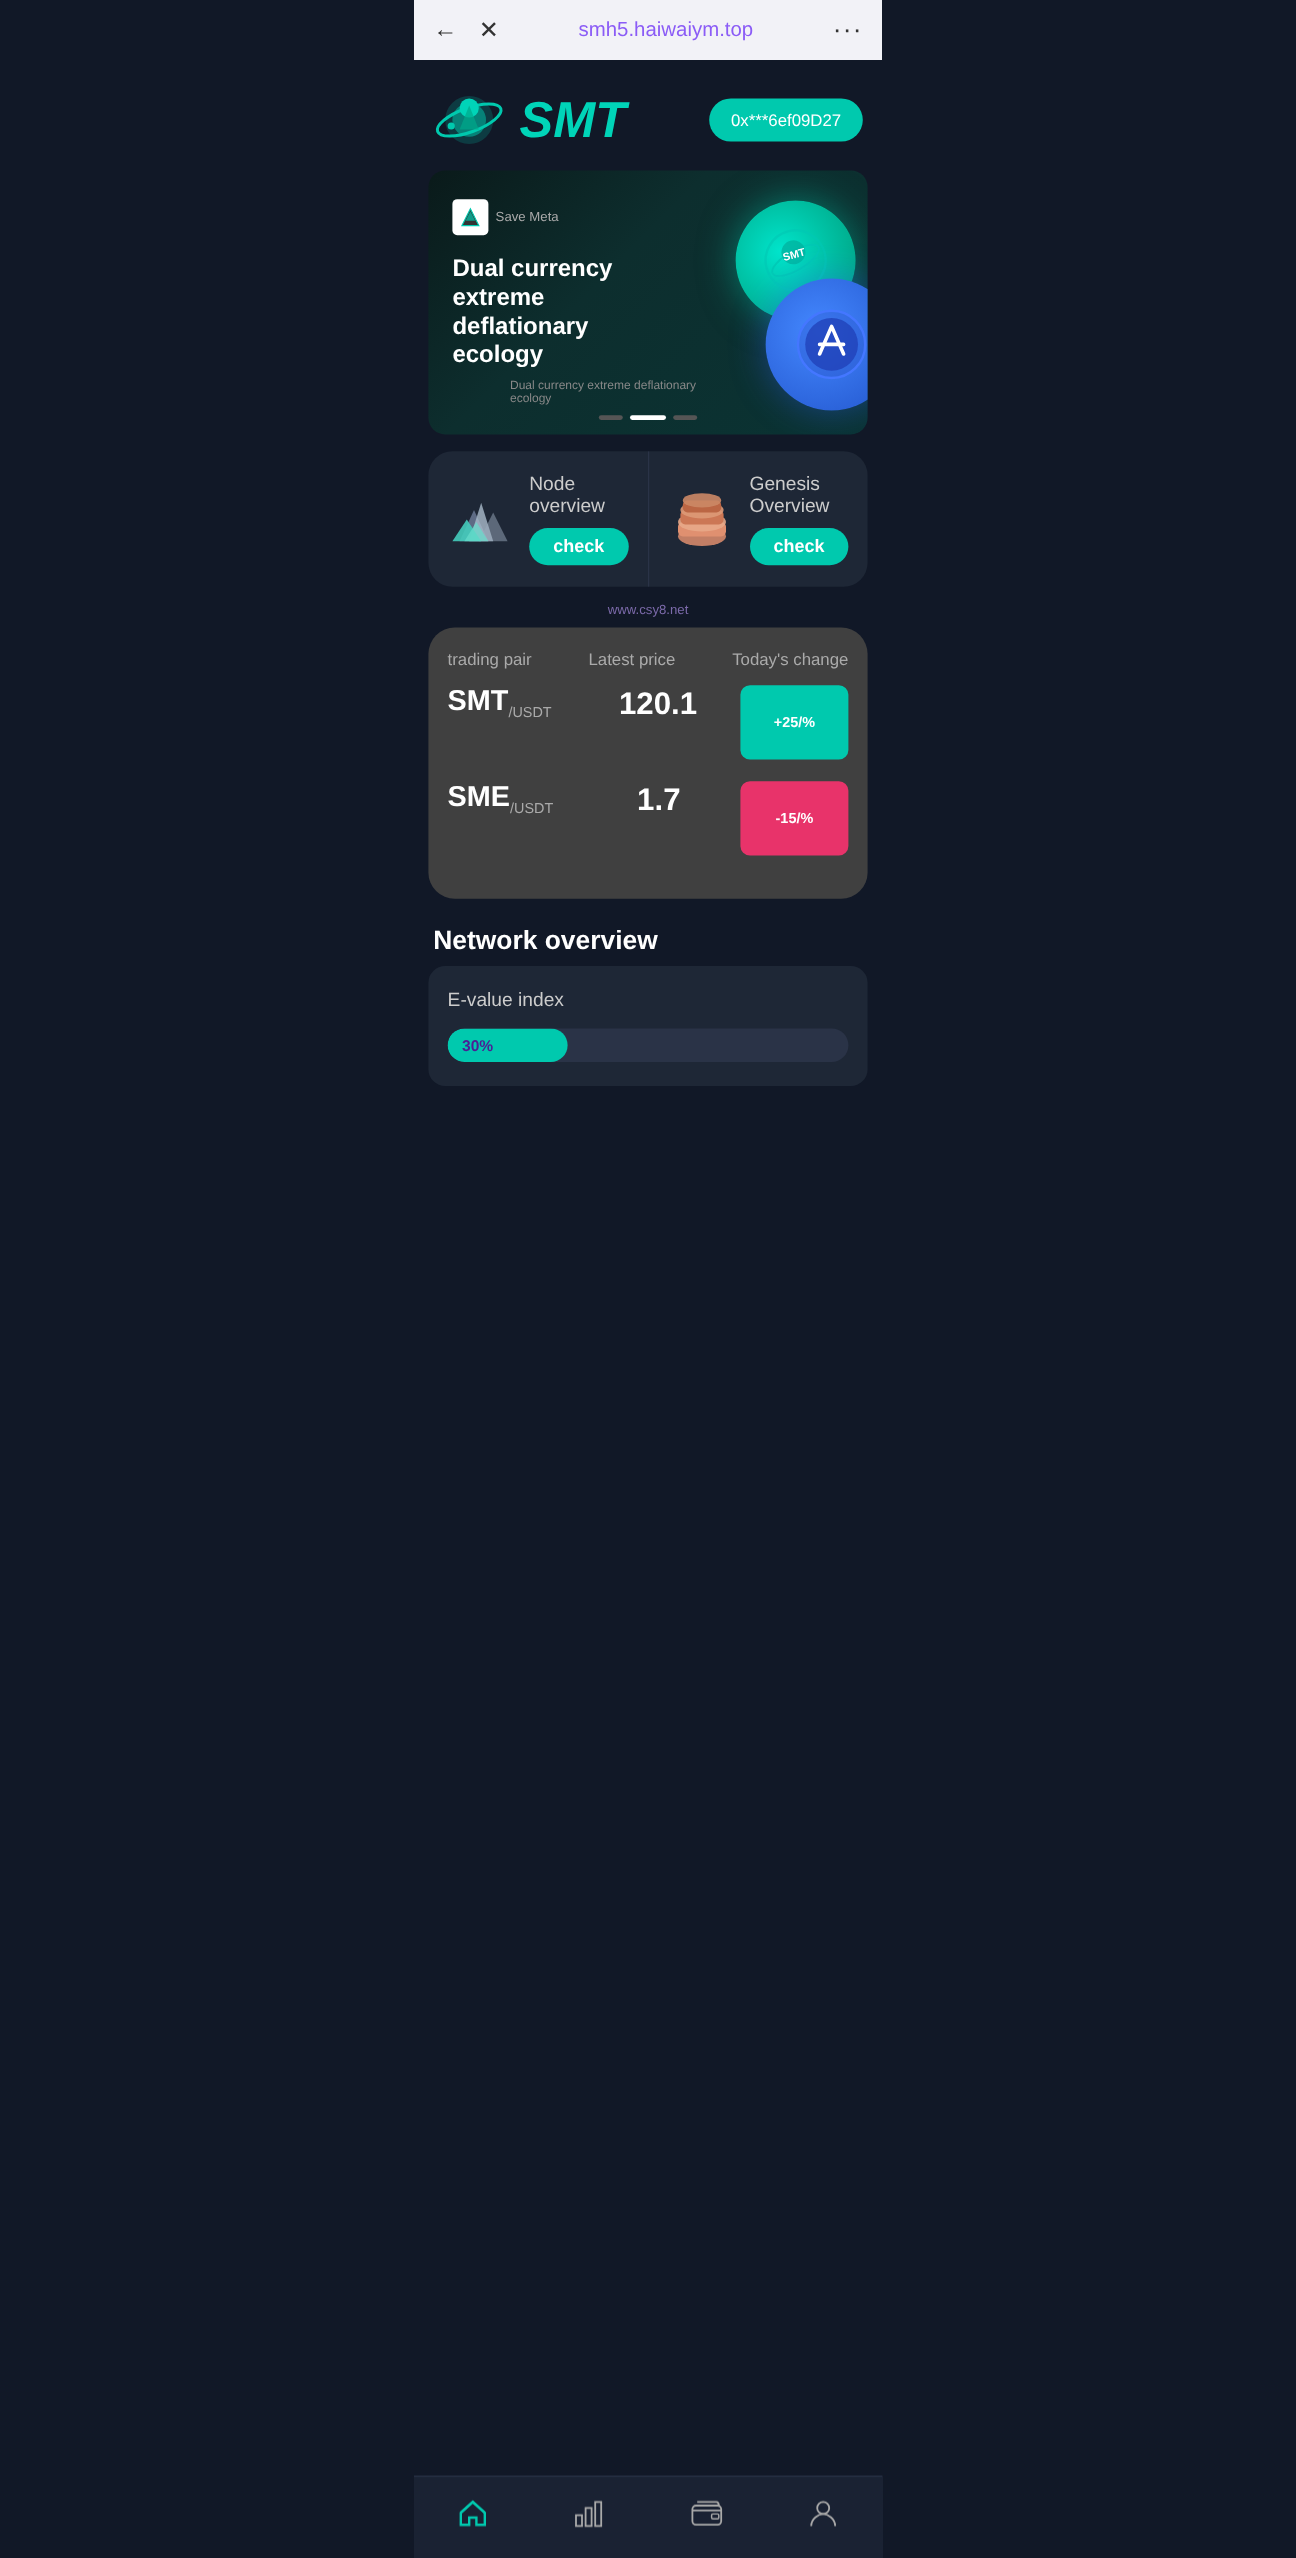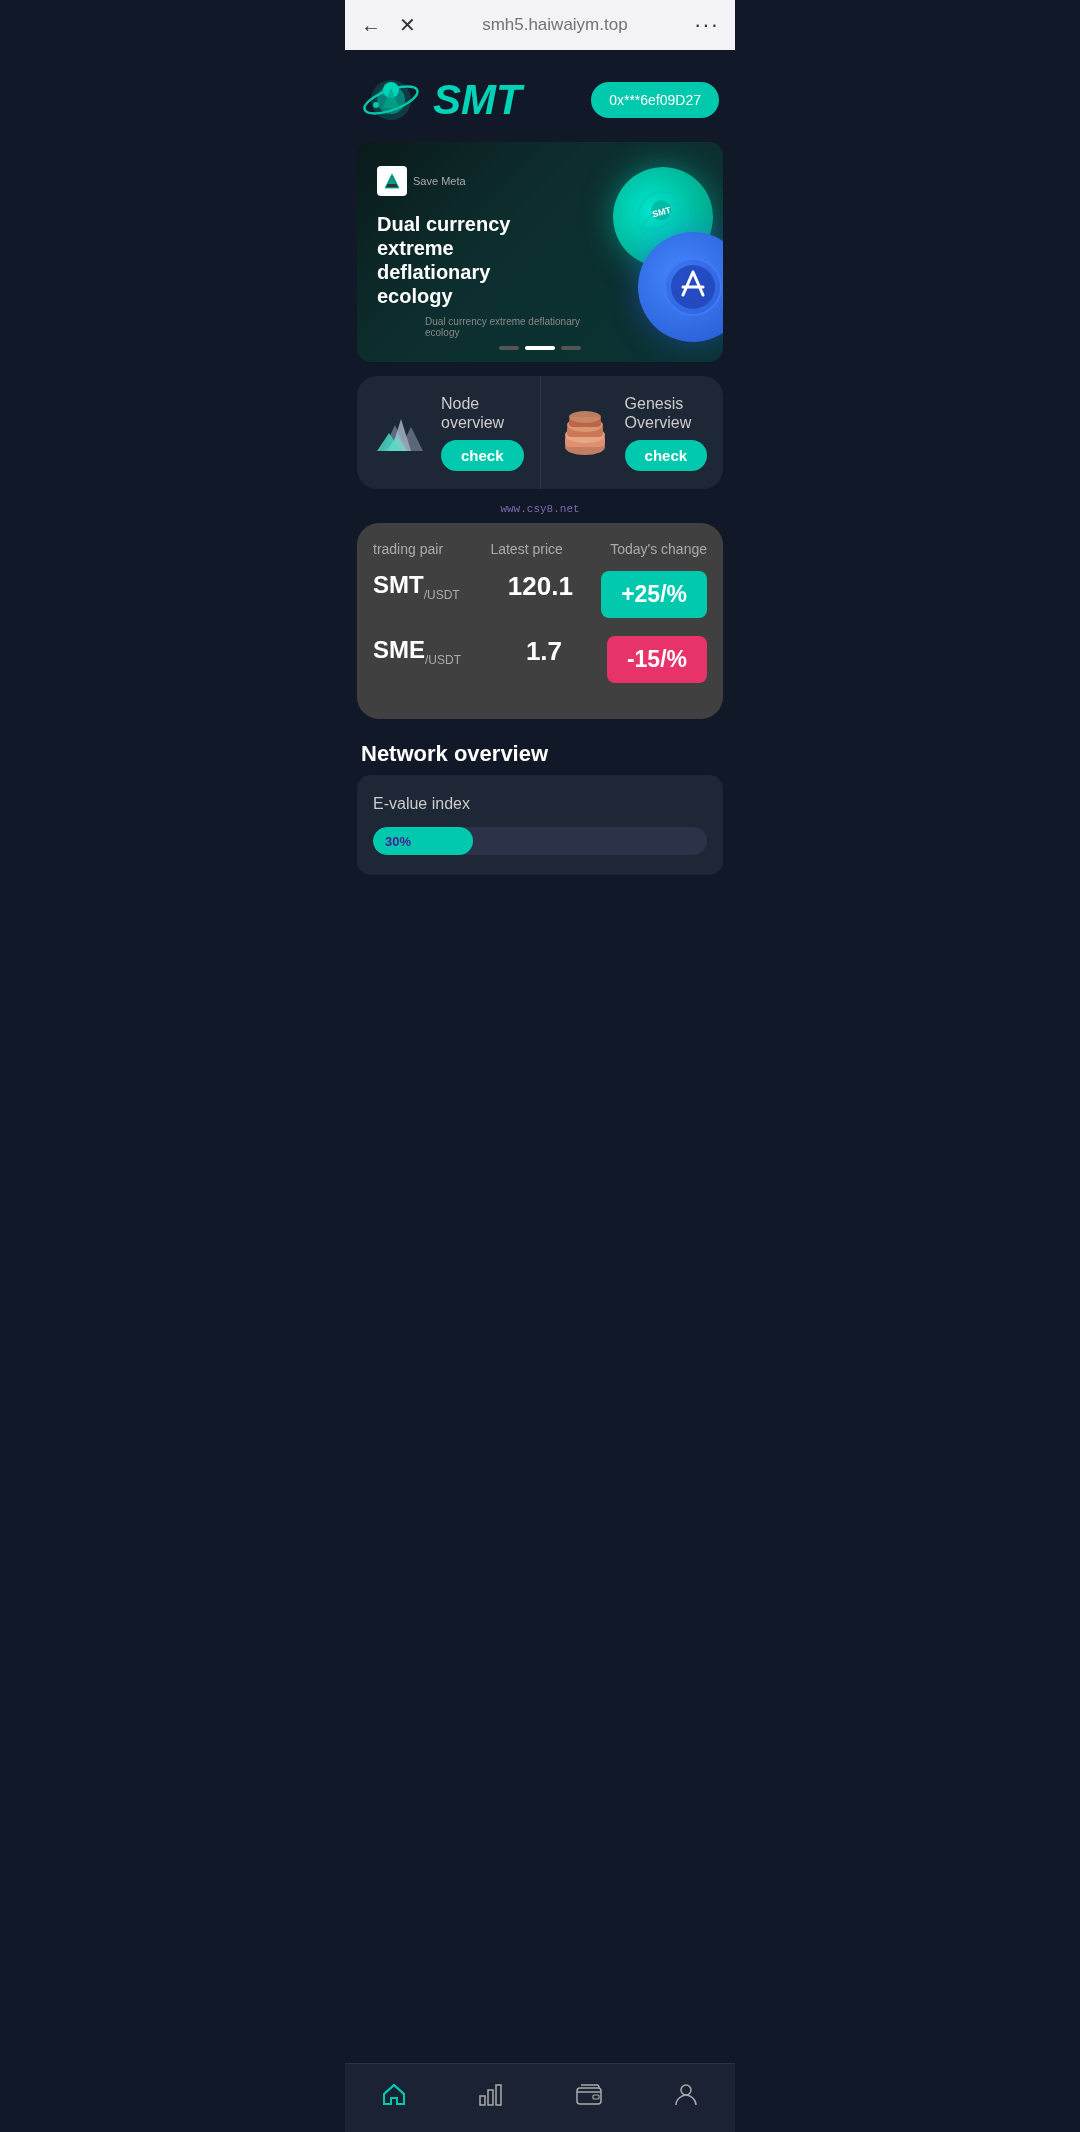--- a/index.html
+++ b/index.html
@@ -32,21 +32,21 @@
     .browser-nav span {
       font-size: 20px;
       color: #333;
       cursor: pointer;
     }
     .browser-url {
       flex: 1;
       text-align: center;
       font-size: 17px;
       font-weight: 500;
-      color: #737373;
+      color: #8b5cf6;
     }
     .browser-more {
       font-size: 22px;
       color: #333;
       letter-spacing: 1px;
     }
 
     
     .main-content {
       background: #111827;
@@ -247,21 +247,20 @@
       cursor: pointer;
       display: inline-block;
     }
 
     
     .watermark {
       text-align: center;
       font-size: 11px;
       color: #7c6aaa;
       margin: 4px 0;
-      font-family: Liberation Mono, monospace;
     }
 
     
     .trading-section {
       margin: 8px 12px;
       background: #404040;
       border-radius: 22px;
       padding: 18px 16px;
     }
 
@@ -295,23 +294,23 @@
     .trading-price {
       font-size: 26px;
       font-weight: 700;
       color: #fff;
       text-align: center;
       flex: 1;
       padding-left: 20px;
     }
 
     .change-badge {
-      padding: 10px 20px;
+      padding: 24px 20px;
       border-radius: 8px;
-      font-size: 23px;
+      font-size: 12px;
       font-weight: 700;
       color: #fff;
       min-width: 90px;
       text-align: center;
     }
 
     .change-up { background: #00c9ae; }
     .change-down { background: #e8336a; }
 
     

